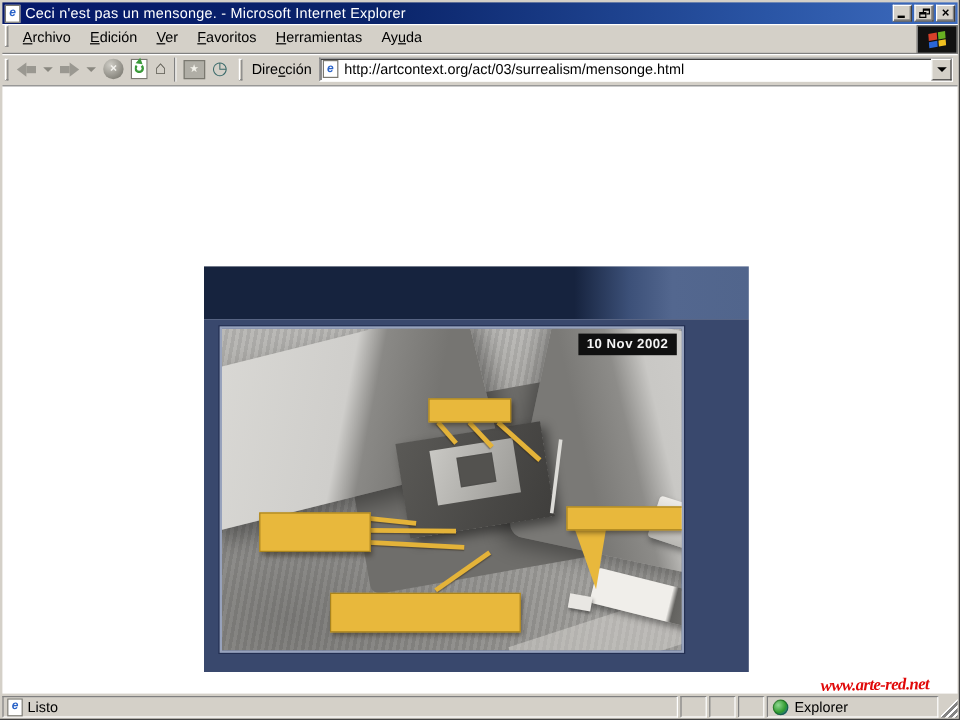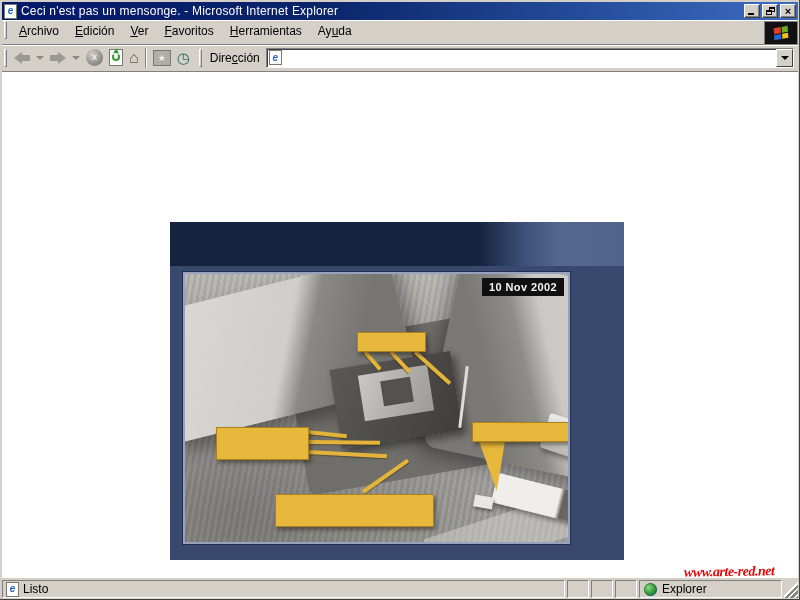--- a/index.html
+++ b/index.html
@@ -253,20 +253,21 @@
     </div>
     <div class="tb-btn">
       <span class="hist-ic">◷</span>
     </div>
     <div class="grip" style="margin-left:6px;"></div>
     <div class="addr-label">Dire<u>c</u>ción</div>
     <div class="addr-field">
       <div class="ie-doc">
           <span>e</span>
         </div>
+      <div class="addr-url">http://artcontext.org/act/03/surrealism/mensonge.html</div>
       <div class="addr-dd">
           <span class="dd"></span>
         </div>
     </div>
   </div>
 
   <div class="content">
     <div class="slide">
       <div class="slide-header"></div>
       <div class="slide-body">

